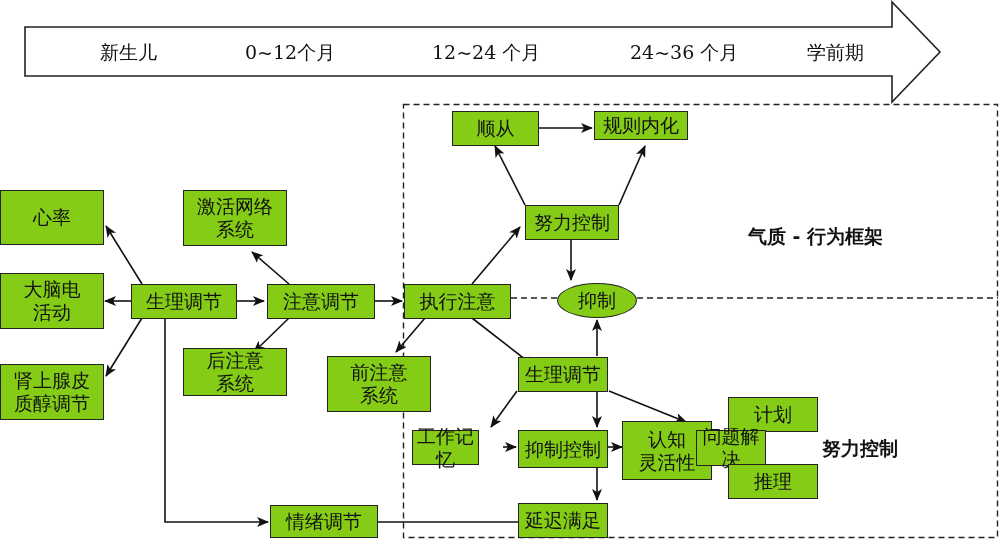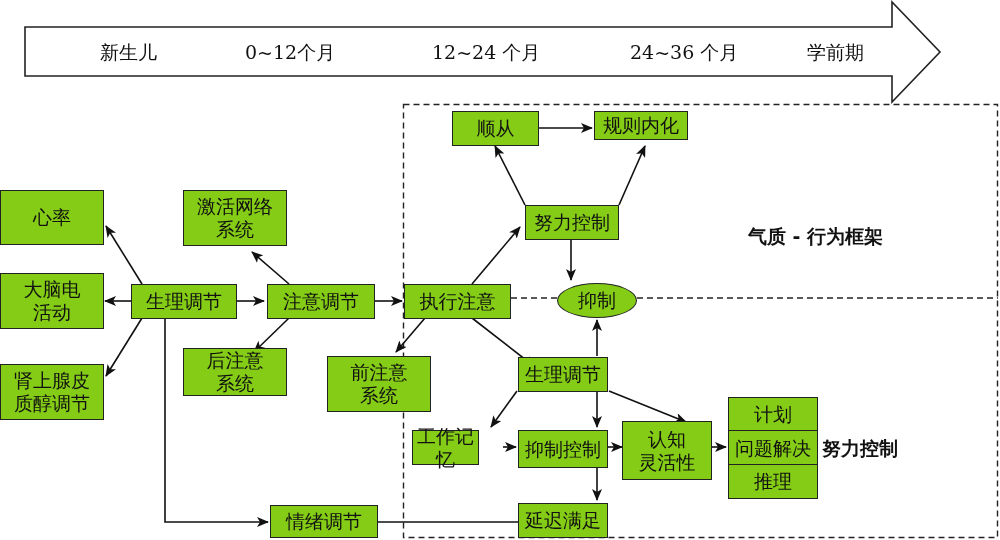--- a/index.html
+++ b/index.html
@@ -86,18 +86,18 @@
 <div class="box" style="left:525px;top:205px;width:94px;height:35px">努力控制</div>
 <div class="box ell" style="left:557px;top:283px;width:80px;height:35px">抑制</div>
 <span class="lbl" style="left:748px;top:224px">气质 - 行为框架</span>
 
 <div class="box" style="left:518px;top:357px;width:90px;height:35px">生理调节</div>
 <div class="box" style="left:412px;top:430px;width:67px;height:35px">工作记忆</div>
 <div class="box" style="left:518px;top:430px;width:90px;height:38px">抑制控制</div>
 <div class="box" style="left:622px;top:421px;width:90px;height:59px">认知
 灵活性</div>
 <div class="box" style="left:728px;top:397px;width:90px;height:35px">计划</div>
-<div class="box" style="left:728px;top:430px;width:90px;height:36px">问题解决</div>
+<div class="box" style="left:696px;top:430px;width:70px;height:36px">问题解决</div>
 <div class="box" style="left:728px;top:464px;width:90px;height:35px">推理</div>
 <span class="lbl" style="left:822px;top:436px">努力控制</span>
 <div class="box" style="left:518px;top:503px;width:90px;height:35px">延迟满足</div>
 
 <div class="box" style="left:270px;top:505px;width:108px;height:33px">情绪调节</div>
 
 </body></html>

